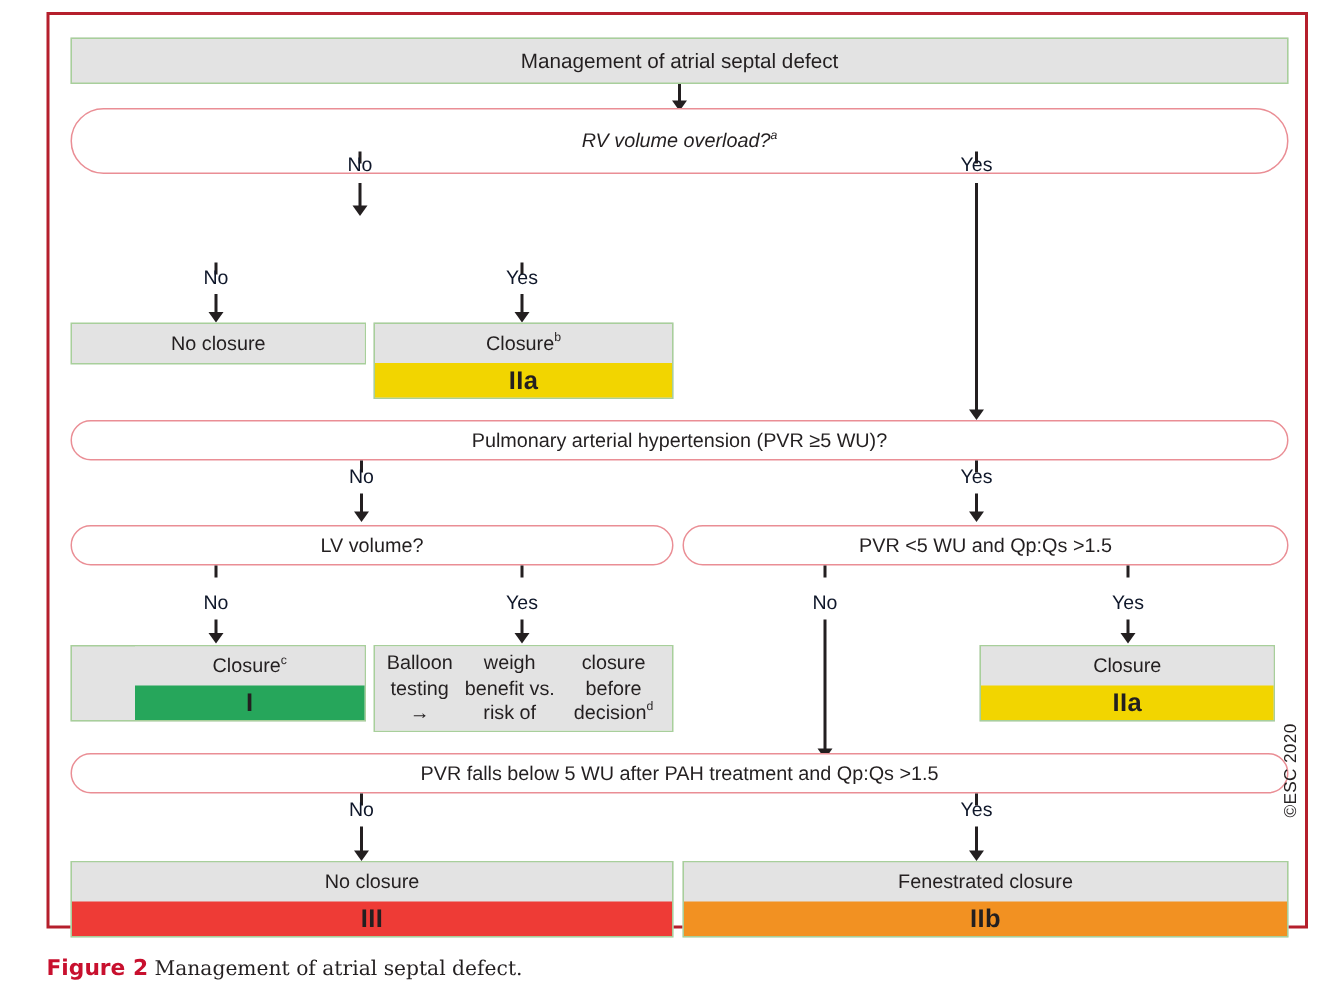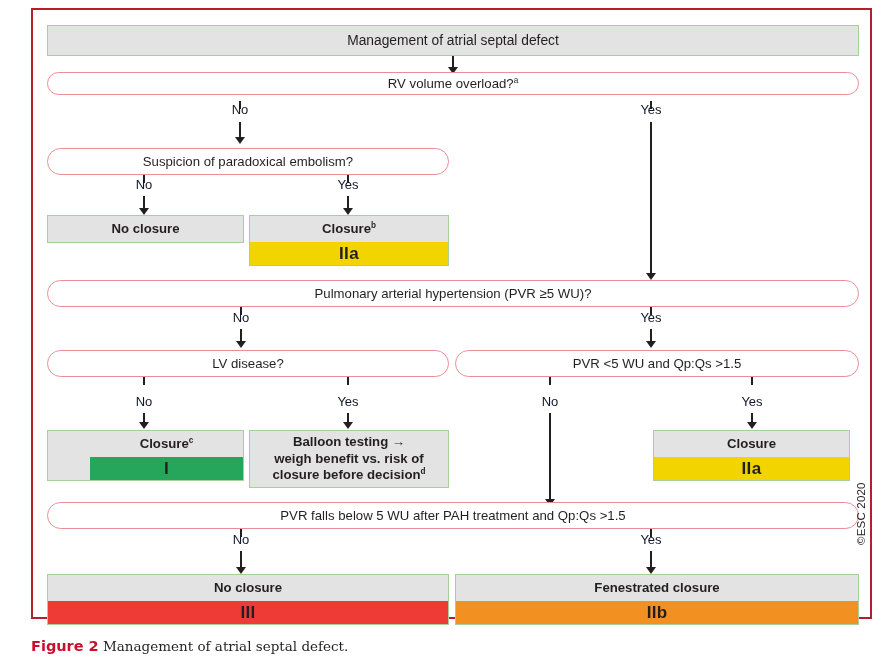--- a/index.html
+++ b/index.html
@@ -93,21 +93,20 @@
     background: #e3e3e3;
     display: flex;
     align-items: center;
     justify-content: center;
     text-align: center;
     color: #231f20;
     font-size: 13.2px;
     line-height: 1.28;
     padding: 2px 4px;
     box-sizing: border-box;
-    font-weight: bold;
   }
   .outcome .obadge {
     flex: 0 0 auto;
     height: 23px;
     display: flex;
     align-items: center;
     justify-content: center;
     font-size: 17px;
     color: #231f20;
     font-weight: 600;
@@ -164,39 +163,36 @@
 
 <div id="figure-frame">
 
   <div class="node titlebox" style="left:14px; top:15px; width:812px; height:31px;">
     <span>Management of atrial septal defect</span>
   </div>
 
   <div class="vline" style="left:419px; top:46px; height:13px;"></div>
   <div class="arrowhead" style="left:415px; top:57px;"></div>
 
-  <div class="node decision" style="left:14px; top:62px; width:812px; height:23px;">
+  <div class="node decision" style="left:14px; top:62px; width:812px; height:44px;font-style:italic;">
     <span>
       <span>RV volume overload?</span><sup>a</sup>
     </span>
   </div>
 
   <div class="stub" style="left:206px; top:91px; height:8px;"></div>
   <div class="branch-label" style="left:186px; top:92px; width:42px;">No</div>
   <div class="vline" style="left:206px; top:112px; height:17px;"></div>
   <div class="arrowhead" style="left:202px; top:127px;"></div>
 
   <div class="stub" style="left:617px; top:91px; height:8px;"></div>
   <div class="branch-label" style="left:597px; top:92px; width:42px;">Yes</div>
   <div class="vline" style="left:617px; top:112px; height:153px;"></div>
   <div class="arrowhead" style="left:613px; top:263px;"></div>
 
-  <div class="node decision" style="left:14px; top:138px; width:402px; height:27px;">
-    <span>Suspicion of paradoxical embolism?</span>
-  </div>
 
   <div class="stub" style="left:110px; top:165px; height:8px;"></div>
   <div class="branch-label" style="left:90px; top:167px; width:42px;">No</div>
   <div class="vline" style="left:110px; top:186px; height:14px;"></div>
   <div class="arrowhead" style="left:106px; top:198px;"></div>
 
   <div class="stub" style="left:314px; top:165px; height:8px;"></div>
   <div class="branch-label" style="left:294px; top:167px; width:42px;">Yes</div>
   <div class="vline" style="left:314px; top:186px; height:14px;"></div>
   <div class="arrowhead" style="left:310px; top:198px;"></div>
@@ -224,21 +220,21 @@
   <div class="branch-label" style="left:187px; top:300px; width:42px;">No</div>
   <div class="vline" style="left:207px; top:319px; height:14px;"></div>
   <div class="arrowhead" style="left:203px; top:331px;"></div>
 
   <div class="stub" style="left:617px; top:297px; height:8px;"></div>
   <div class="branch-label" style="left:597px; top:300px; width:42px;">Yes</div>
   <div class="vline" style="left:617px; top:319px; height:14px;"></div>
   <div class="arrowhead" style="left:613px; top:331px;"></div>
 
   <div class="node decision" style="left:14px; top:340px; width:402px; height:27px;">
-    <span>LV disease?</span>
+    <span>LV volume?</span>
   </div>
 
   <div class="node decision" style="left:422px; top:340px; width:404px; height:27px;">
     <span>PVR &lt;5 WU and Qp:Qs &gt;1.5</span>
   </div>
 
   <div class="stub" style="left:110px; top:367px; height:8px;"></div>
   <div class="branch-label" style="left:90px; top:384px; width:42px;">No</div>
   <div class="vline" style="left:110px; top:403px; height:11px;"></div>
   <div class="arrowhead" style="left:106px; top:412px;"></div>
@@ -261,21 +257,21 @@
   <div class="node outcome" style="left:14px; top:420px; width:197px; height:51px;padding-left:42px;">
     <div class="obody">
       <span>
         <span>Closure</span><sup>c</sup>
       </span>
     </div>
     <div class="obadge" style="background:#26a65b;">I</div>
   </div>
 
   <div class="node outcome" style="left:216px; top:420px; width:200px; height:58px;">
-    <div class="obody" style="flex-direction:column; justify-content:center;">
+    <div class="obody" style="flex-direction:row; justify-content:center;">
       <div>Balloon testing →</div>
       <div>weigh benefit vs. risk of</div>
       <div><span>closure before decision</span><sup>d</sup></div>
     </div>
   </div>
 
   <div class="node outcome" style="left:620px; top:420px; width:197px; height:51px;">
     <div class="obody">
       <span>Closure</span>
     </div>

